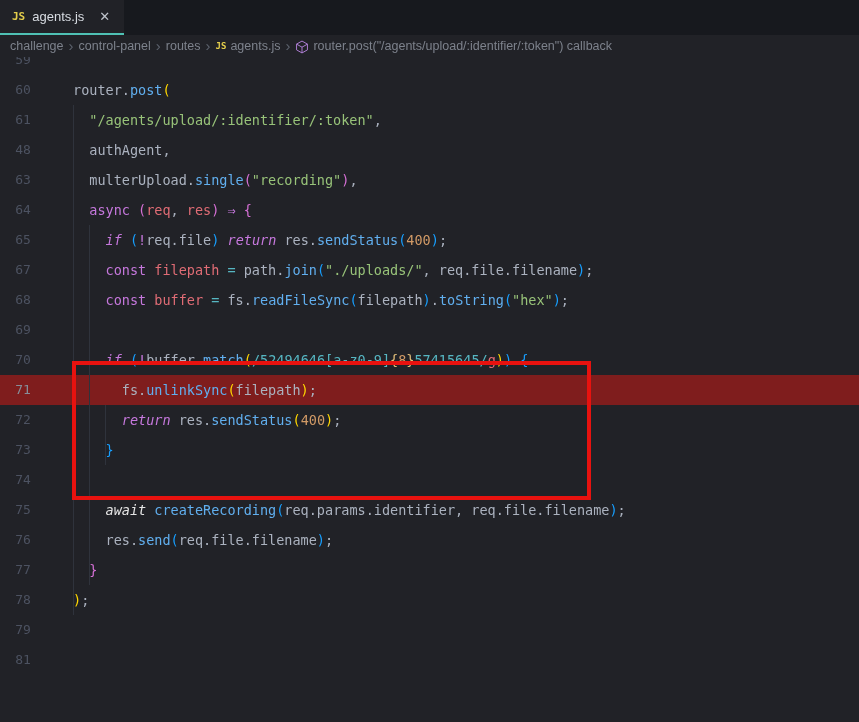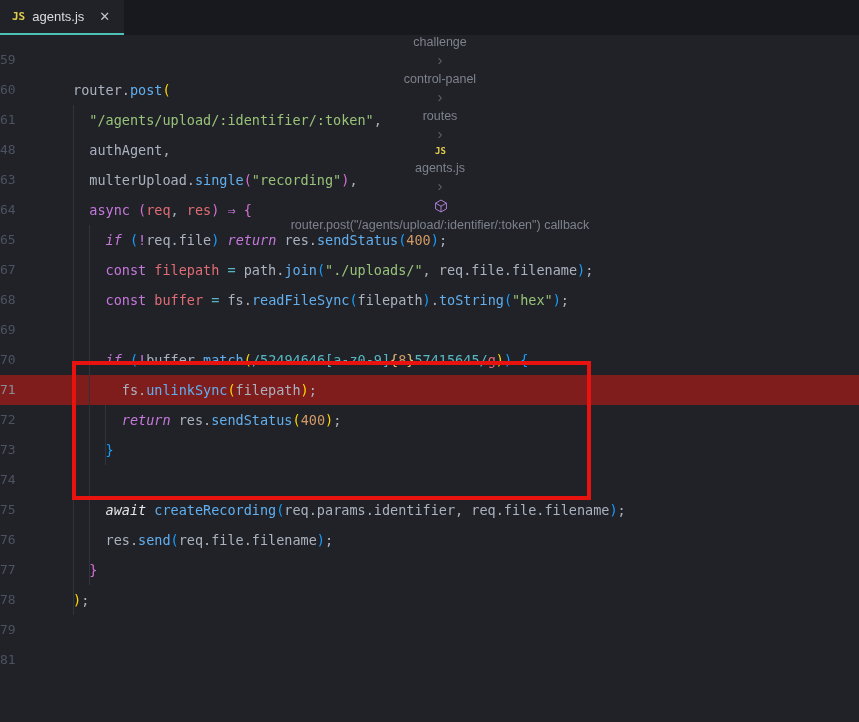--- a/index.html
+++ b/index.html
@@ -23,38 +23,38 @@
     color:#e3cd4b;font-weight:700;font-size:11px;letter-spacing:0;
     font-family:"DejaVu Sans Mono","Liberation Mono",monospace;font-style:normal;
   }
   .tab-label{color:#d8dce2;font-size:13px;}
   .tab-close{
     color:#bfc4cc;font-size:13px;margin-left:6px;line-height:1;
     border-radius:3px;padding:1px 2px;cursor:pointer;
   }
   
   .breadcrumbs{
-    position:absolute;top:35px;left:17px;right:0;height:22px;z-index:20;
+    position:absolute;top:35px;left:6px;right:0;height:22px;z-index:20;
     background:#212227;display:flex;align-items:center;gap:5px;
-    padding-left:4px;font-size:12.5px;color:#7d828c;white-space:nowrap;flex-direction:column;
+    padding-left:4px;font-size:12.5px;color:#7d828c;white-space:nowrap;
   }
   .crumb{cursor:pointer;}
   .crumb-sep{color:#5c626d;font-size:15px;line-height:1;margin-top:-2px;cursor:default;}
   .bc-js{font-size:9px;margin-right:-1px;}
   .bc-cube{display:inline-flex;margin-right:-1px;margin-top:1px;}
   
   .editor{position:absolute;top:45px;left:0;right:0;height:690px;z-index:1;}
   .code-row{
     display:flex;height:30px;align-items:center;
     font-family:"DejaVu Sans Mono","Liberation Mono",monospace;
     font-size:13.5px;line-height:30px;
   }
   .code-row.active{background:#7f1d1d;}
   .gutter{
-    flex:0 0 52px;box-sizing:border-box;text-align:left;padding-right:6px;
+    flex:0 0 52px;box-sizing:border-box;text-align:center;padding-right:6px;
     color:#4c5261;font-size:13px;cursor:pointer;user-select:none;
   }
   .code-row.active .gutter{color:#878e99;}
   .code-text{white-space:pre;padding-left:21px;cursor:text;}
   
   .tok-pl{color:#abb2bf}
   .tok-kw{color:#c678dd}
   .tok-kwi{color:#c678dd;font-style:italic}
   .tok-cyi{color:#e5e5e5;font-style:italic}
   .tok-fn{color:#61afef}

